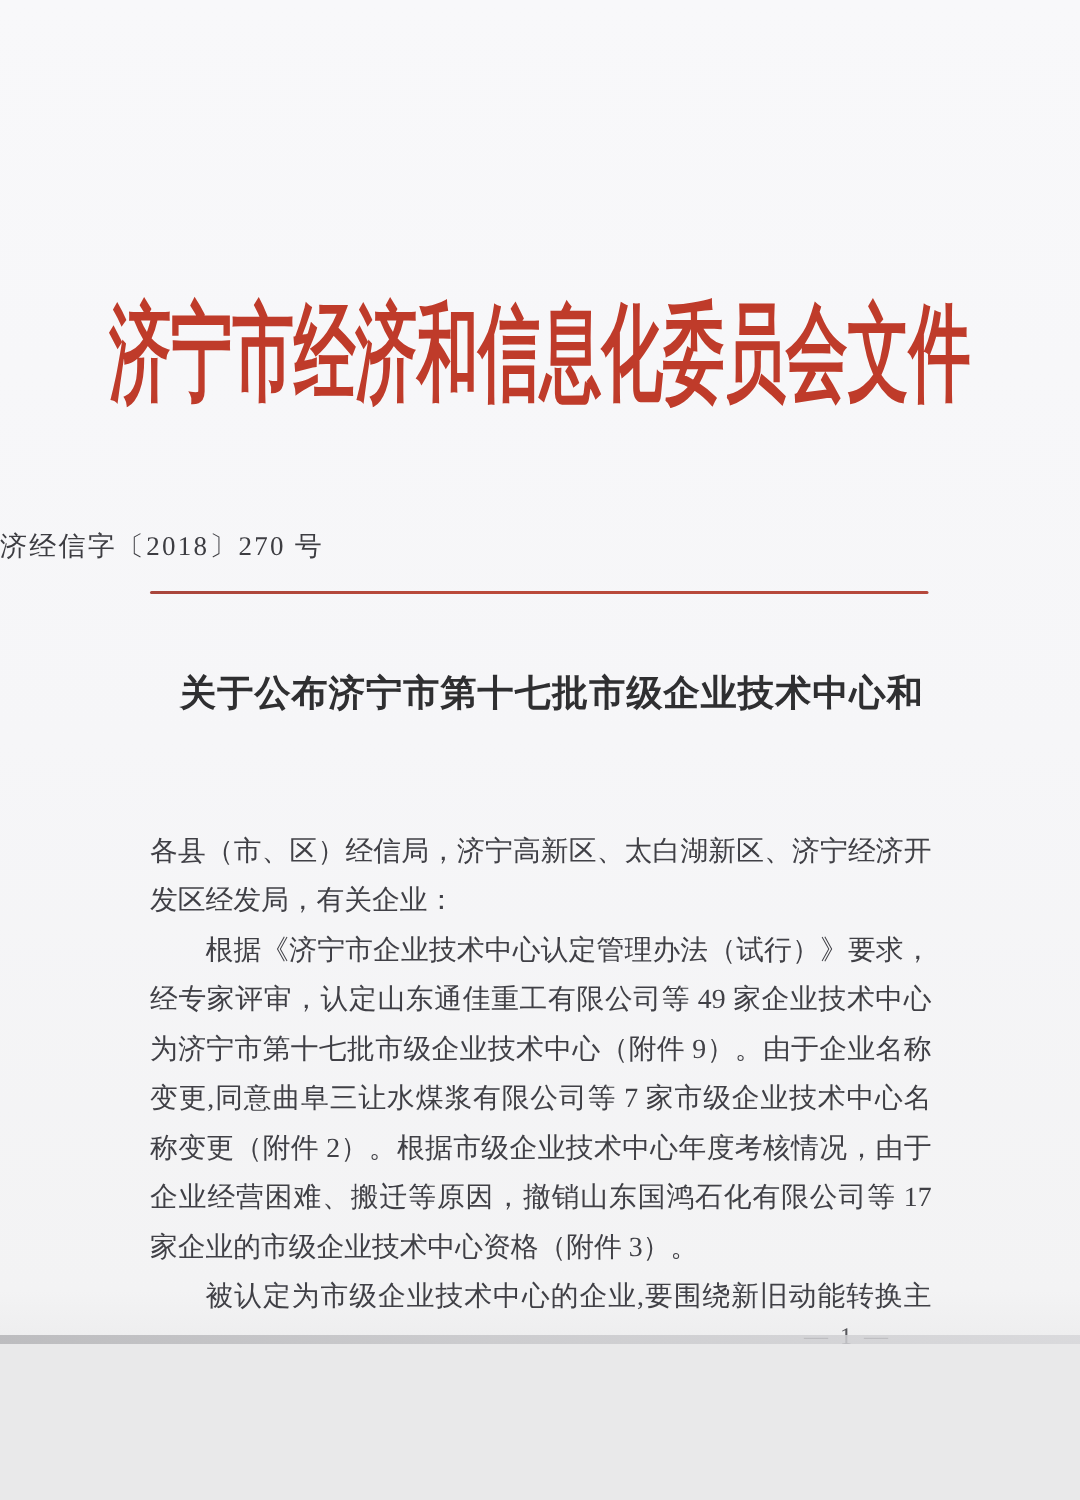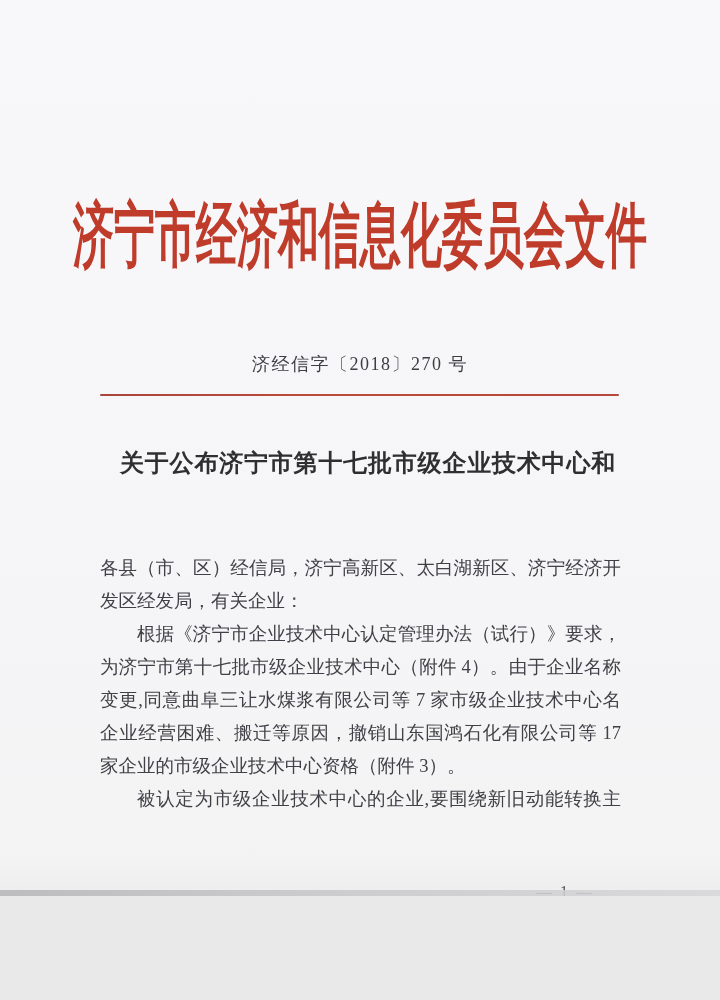--- a/index.html
+++ b/index.html
@@ -31,21 +31,20 @@
     color: #bf3b2a;
     transform: scaleY(1.72);
     transform-origin: 50% 0;
     white-space: nowrap;
   }
   .doc-number {
     position: absolute;
     top: 352px;
     left: 0;
     right: 0;
-    text-align: center;
     font-size: 18px;
     letter-spacing: 1.5px;
     color: #3d3d42;
   }
   .red-divider {
     position: absolute;
     top: 394px;
     left: 100px;
     width: 519px;
     height: 2px;
@@ -110,22 +109,24 @@
   <div class="red-divider"></div>
 
   <div class="doc-title">
     <div>关于公布济宁市第十七批市级企业技术中心和</div>
   </div>
 
   <div class="body-text">
     <div class="body-line fill">各县（市、区）经信局，济宁高新区、太白湖新区、济宁经济开</div>
     <div class="body-line">发区经发局，有关企业：</div>
     <div class="body-line fill indent">根据《济宁市企业技术中心认定管理办法（试行）》要求，</div>
-    <div class="body-line fill">为济宁市第十七批市级企业技术中心（附件 4）。由于企业名称</div>
+    <div class="body-line fill">经专家评审，认定山东通佳重工有限公司等 49 家企业技术中心</div>
+    <div class="body-line fill">为济宁市第十七批市级企业技术中心（附件 9）。由于企业名称</div>
     <div class="body-line fill">变更,同意曲阜三让水煤浆有限公司等 7 家市级企业技术中心名</div>
+    <div class="body-line fill">称变更（附件 2）。根据市级企业技术中心年度考核情况，由于</div>
     <div class="body-line fill">企业经营困难、搬迁等原因，撤销山东国鸿石化有限公司等 17</div>
     <div class="body-line">家企业的市级企业技术中心资格（附件 3）。</div>
     <div class="body-line fill indent">被认定为市级企业技术中心的企业,要围绕新旧动能转换主</div>
   </div>
 
   <div class="page-number">— 1 —</div>
 
   <div class="scan-edge-bottom"></div>
 
 </div>

